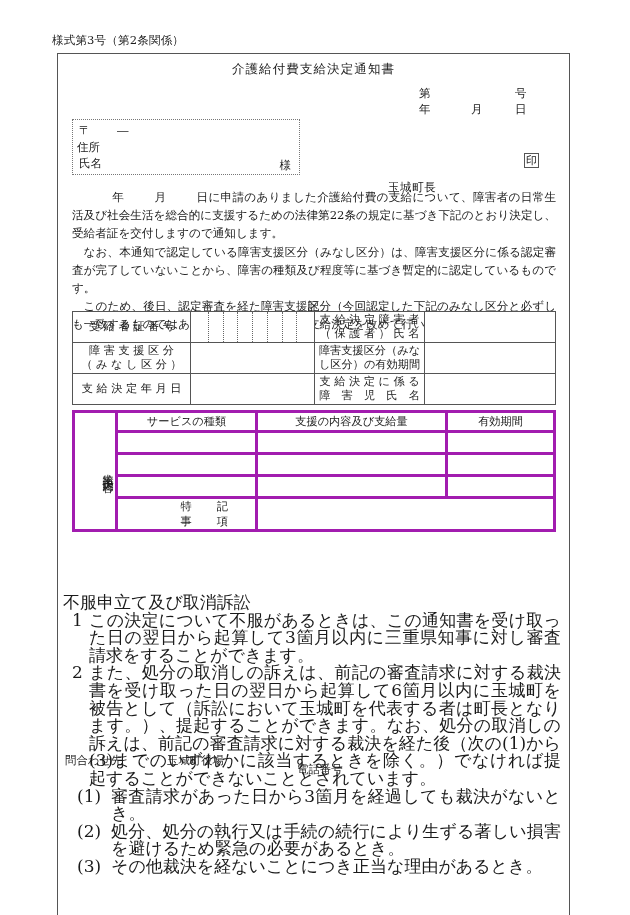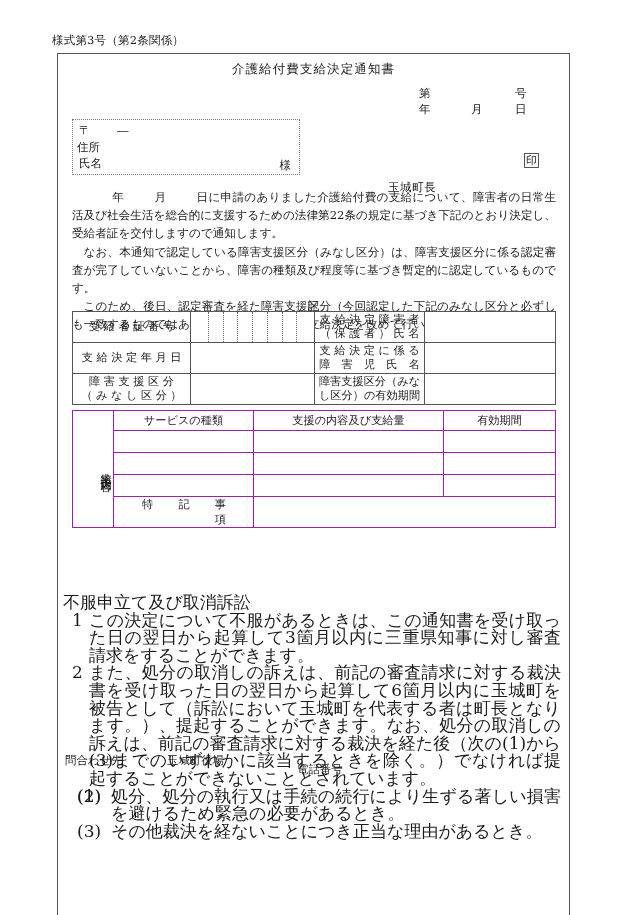--- a/index.html
+++ b/index.html
@@ -163,24 +163,25 @@
   .svc {
     position: absolute;
     left: 14px;
     top: 356px;
     width: 484px;
     border-collapse: collapse;
     table-layout: fixed;
     font-size: 11.2px;
   }
   .svc td {
-    border: 1px solid #a21caf;
+    border: 3px solid #a21caf;
     padding: 0 20px;
     box-sizing: border-box;
     vertical-align: middle;
+    font-family: Liberation Mono, monospace;
   }
   .svc .hd { text-align: center; height: 20px; }
   .svc .rowcell { height: 22px; }
   .vert-label {
     width: 26px;
     text-align: center;
     vertical-align: middle;
     padding: 0;
   }
   .vert-label span {
@@ -297,37 +298,37 @@
               <span></span>
         </div>
       </td>
       <td class="lbl" style="width:110px">
         <div>支 給 決 定 障 害 者</div>
         <div>（ 保 護 者 ） 氏 名</div>
       </td>
       <td class="val"></td>
     </tr>
     <tr>
+      <td class="lbl">
+        <div>障 害 支 援 区 分</div>
+        <div>（ み な し 区 分 ）</div>
+      </td>
+      <td class="val"></td>
+      <td class="lbl">
+        <div>障害支援区分（みな</div>
+        <div>し区分）の有効期間</div>
+      </td>
+      <td class="val"></td>
+    </tr>
+    <tr>
       <td class="lbl">支 給 決 定 年 月 日</td>
       <td class="val"></td>
       <td class="lbl">
         <div>支 給 決 定 に 係 る</div>
         <div>障　害　児　氏　名</div>
-      </td>
-      <td class="val"></td>
-    </tr>
-    <tr>
-      <td class="lbl">
-        <div>障 害 支 援 区 分</div>
-        <div>（ み な し 区 分 ）</div>
-      </td>
-      <td class="val"></td>
-      <td class="lbl">
-        <div>障害支援区分（みな</div>
-        <div>し区分）の有効期間</div>
       </td>
       <td class="val"></td>
     </tr>
   </tbody>
     </table>
 
   <table class="svc">
     <tbody>
         <tr>
       <td class="vert-label" rowspan="5"><span>支給決定内容</span></td>
@@ -367,20 +368,21 @@
     <span>この決定について不服があるときは、この通知書を受け取った日の翌日から起算して3箇月以内に三重県知事に対し審査請求をすることができます。</span>
   </div>
 
   <div class="item">
     <span class="num">2</span>
     <span>また、処分の取消しの訴えは、前記の審査請求に対する裁決書を受け取った日の翌日から起算して6箇月以内に玉城町を被告として（訴訟において玉城町を代表する者は町長となります。）、提起することができます。なお、処分の取消しの訴えは、前記の審査請求に対する裁決を経た後（次の(1)から(3)までのいずれかに該当するときを除く。）でなければ提起することができないこととされています。</span>
   </div>
 
   <div class="sub">
     <span class="num">(1)</span>
+    <span>審査請求があった日から3箇月を経過しても裁決がないとき。</span>
   </div>
   <div class="sub">
     <span class="num">(2)</span>
     <span>処分、処分の執行又は手続の続行により生ずる著しい損害を避けるため緊急の必要があるとき。</span>
   </div>
   <div class="sub">
     <span class="num">(3)</span>
     <span>その他裁決を経ないことにつき正当な理由があるとき。</span>
   </div>
 </div>

